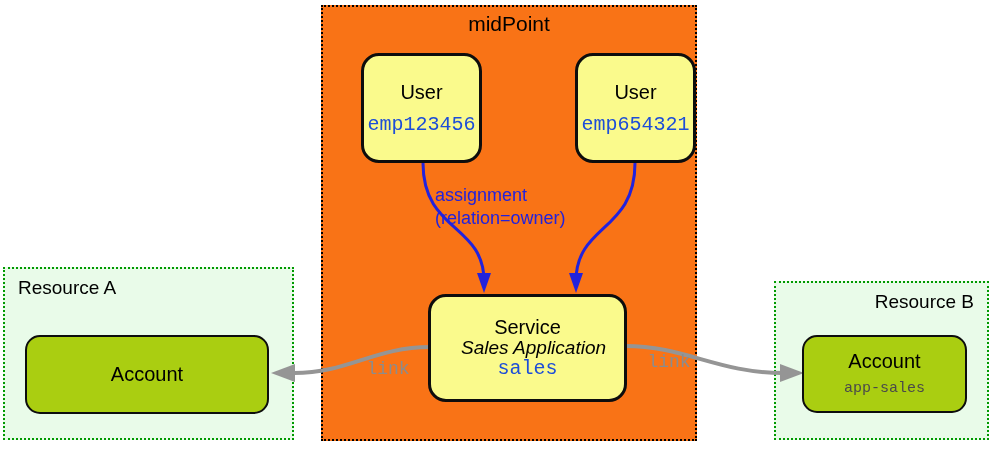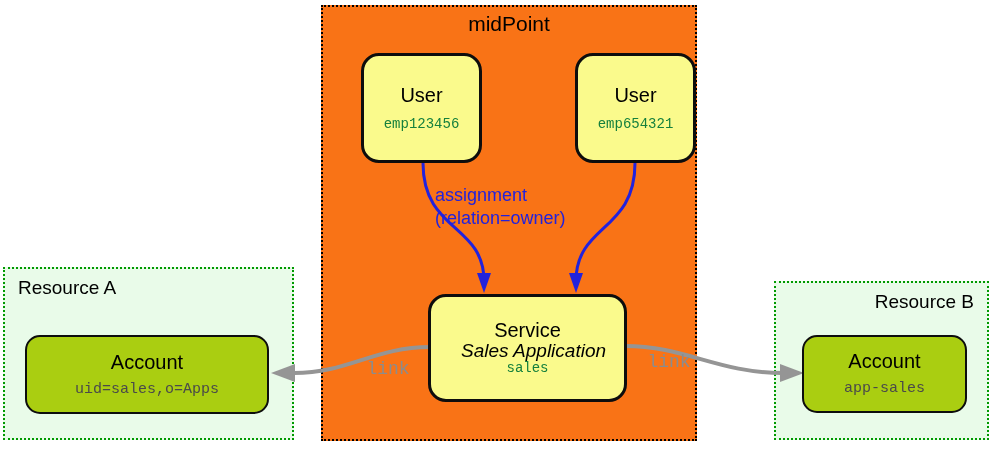--- a/index.html
+++ b/index.html
@@ -50,21 +50,21 @@
     border-radius: 15px;
     gap: 9px;
   }
   .account-a { left: 25px; top: 335px; width: 244px; height: 79px; }
   .account-b { left: 802px; top: 335px; width: 165px; height: 78px; }
 
   .node-title { font-size: 20px; color: #000000; line-height: 1.05; }
   .node-subtitle { font-size: 19px; font-style: italic; color: #000000; line-height: 1.05; margin-left: 12px; }
   .node-id {
     font-family: "Liberation Mono", "DejaVu Sans Mono", monospace;
-    font-size: 14px; color: #15803d; line-height: 1.05;
+    font-size: 20px; color: #1d4ed8; line-height: 1.05;
   }
   .account .node-id { font-size: 15px; color: #4a4a4a; }
 
   .edges-svg { position: absolute; left: 0; top: 0; z-index: 2; pointer-events: none; }
 
   .edge-label { position: absolute; z-index: 4; }
   .assignment-label {
     left: 435px; top: 184px; width: 205px;
     text-align: left;
     color: #2222DD;
@@ -119,21 +119,20 @@
   </div>
 
   <div class="node service">
     <div class="node-title">Service</div>
     <div class="node-subtitle">Sales Application</div>
     <div class="node-id">sales</div>
   </div>
 
   <div class="node account account-a">
     <div class="node-title">Account</div>
-    <div class="node-id">uid=sales,o=Apps</div>
   </div>
 
   <div class="node account account-b">
     <div class="node-title">Account</div>
     <div class="node-id">app-sales</div>
   </div>
 
   <div class="edge-label assignment-label">
     <div>assignment</div>
     <div>(relation=owner)</div>

